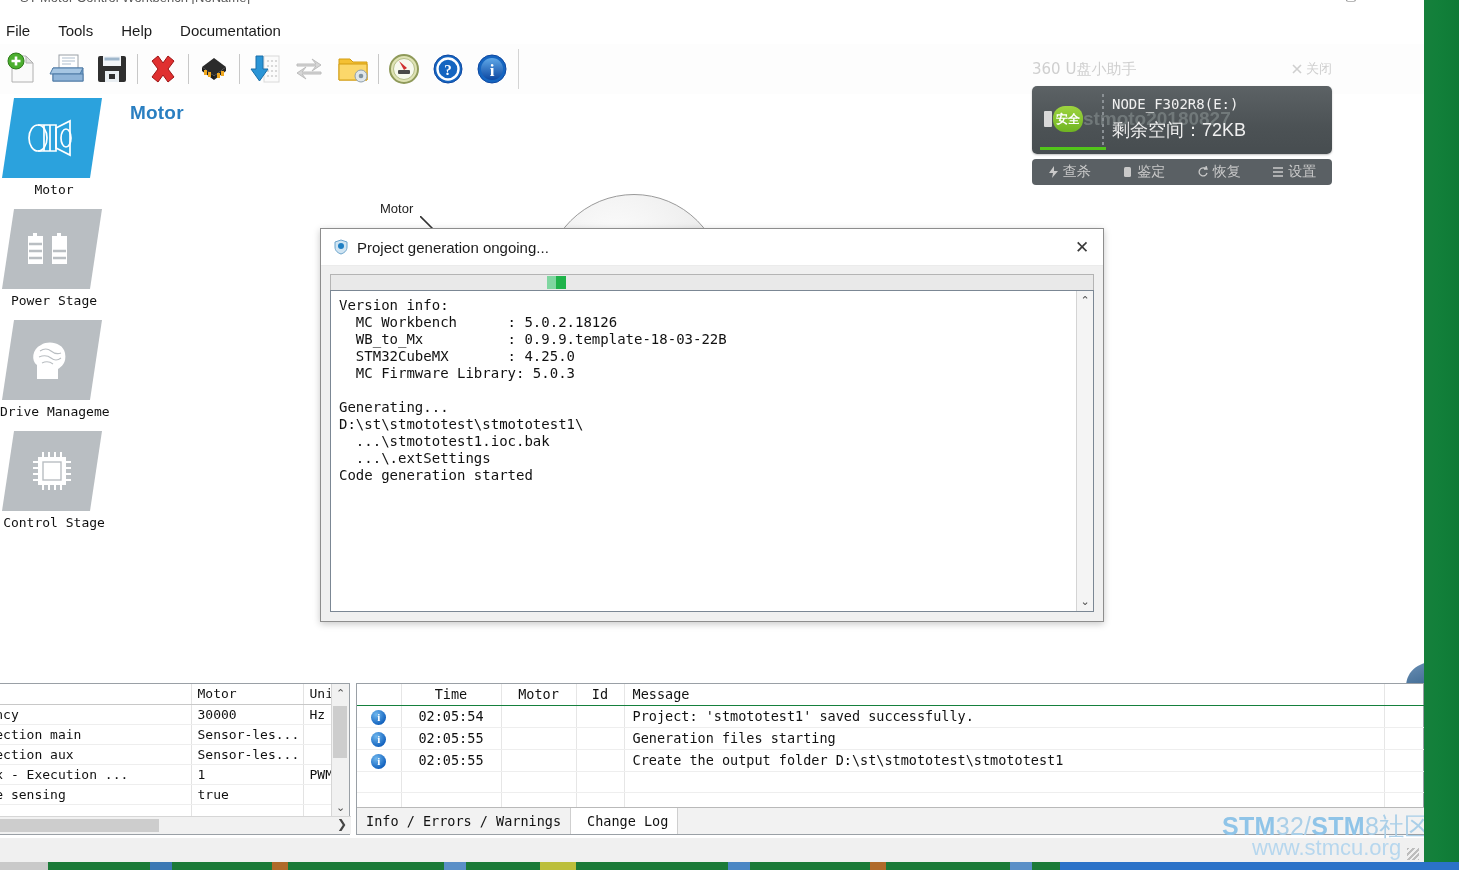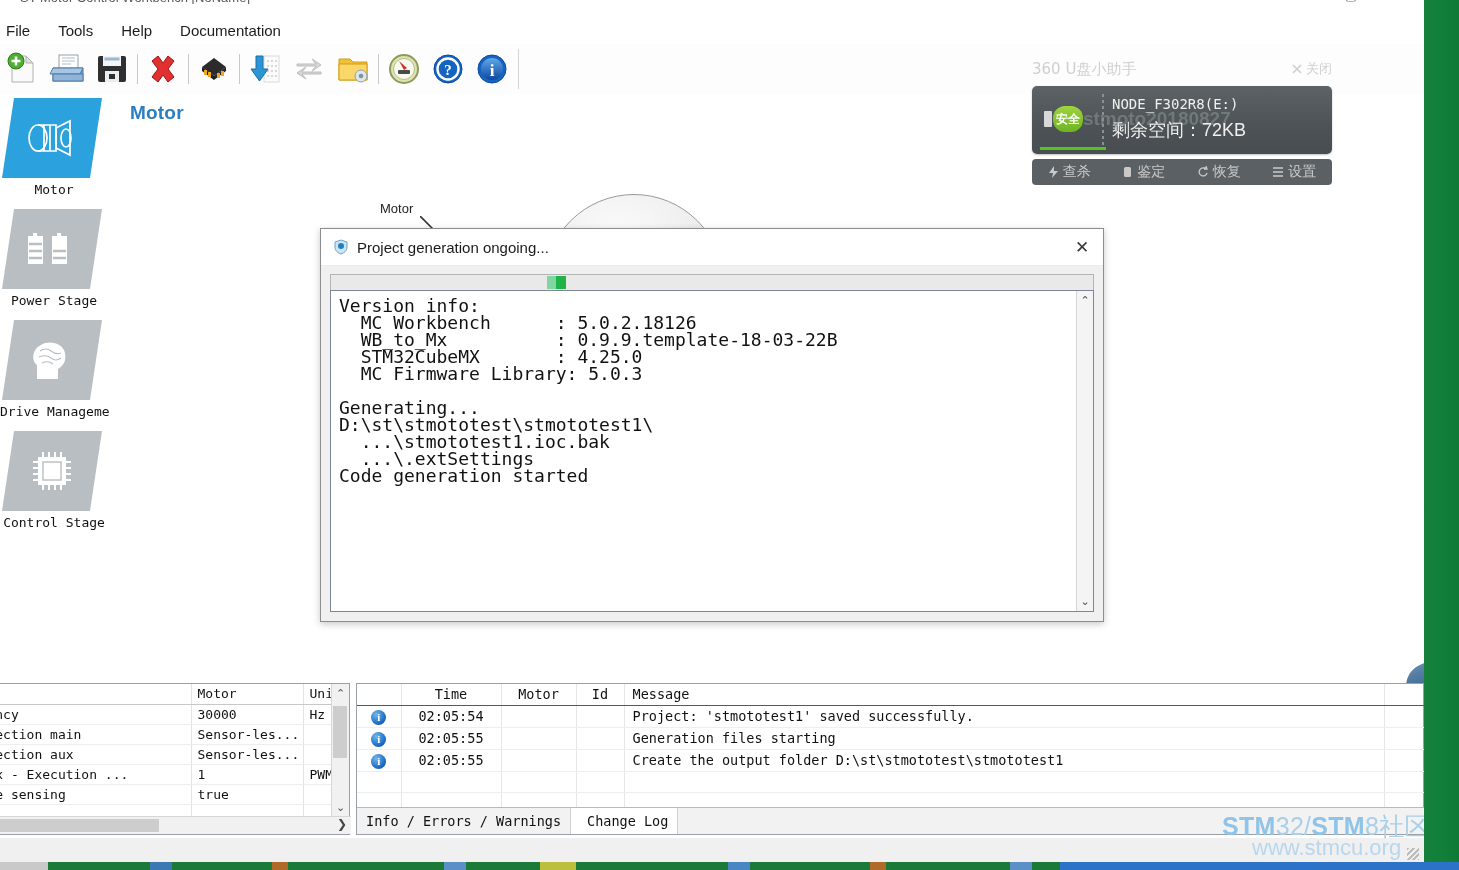--- a/index.html
+++ b/index.html
@@ -165,21 +165,21 @@
   }
   .dlg-progress .chunk2 {
     position:absolute; left: 216px; top:1px; height: 13px; width: 9px; background:#7fd6a0;
   }
   .dlg-logwrap {
     position:absolute; left: 9px; top: 61px; right: 9px; bottom: 9px;
     background: #ffffff; border: 1px solid #7b8794; display:flex;
   }
   .dlg-log {
     flex: 1; padding: 6px 8px; font-family: "DejaVu Sans Mono", monospace;
-    font-size: 18px; color: #111; line-height: 17px; white-space: pre;
+    font-size: 14px; color: #111; line-height: 17px; white-space: pre;
     overflow: hidden;
   }
   .dlg-sb {
     width: 17px; background: #f4f4f4; border-left: 1px solid #d4d4d4;
     display:flex; flex-direction: column; justify-content: space-between;
     align-items:center; padding: 3px 0;
   }
   .chev { font-size: 11px; color: #4f4f4f; }
 
   

